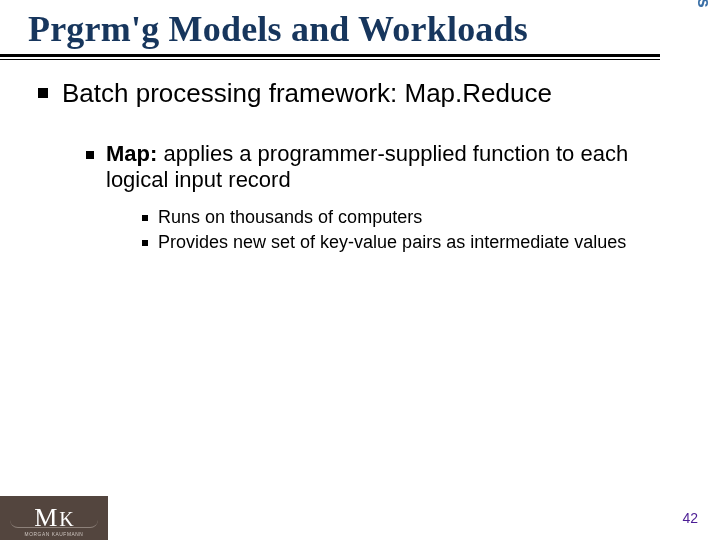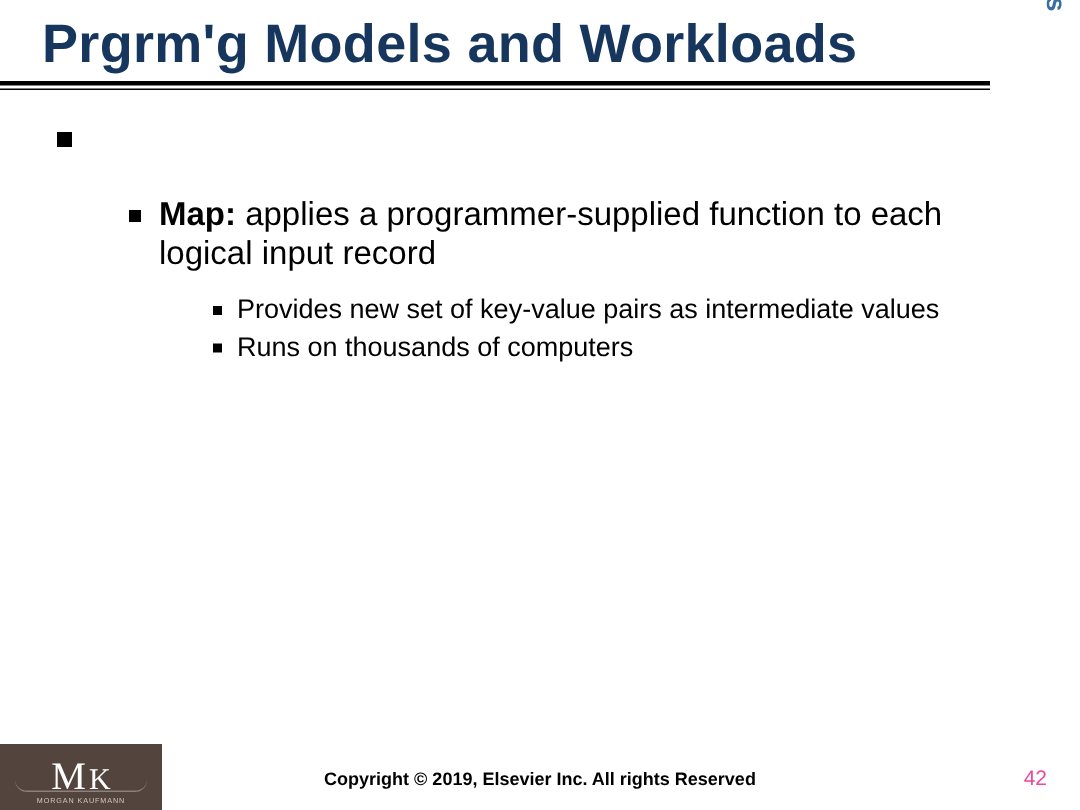--- a/index.html
+++ b/index.html
@@ -1,20 +1,20 @@
 <!DOCTYPE html>
 <html><head>
 <meta charset="utf-8">
 <style>
   * { box-sizing: border-box; margin: 0; padding: 0; }
   html, body { width: 720px; height: 540px; font-family: Arial, Helvetica, sans-serif; background: #fff; overflow: hidden; }
   .slide { position: relative; width: 720px; height: 540px; }
 
   
-  .title-wrap { position: absolute; top: 8px; left: 28px; right: 64px; }
+  .title-wrap { position: absolute; top: 8px; left: 28px; right: 64px; font-family: Liberation Serif, serif; }
   .title { color: #17365D; font-size: 36px; font-weight: bold; letter-spacing: 0.2px; }
   .rule { position: absolute; top: 54px; left: 0; right: 60px; height: 4px; }
   .rule .thick { position: absolute; top: 0; left: 0; right: 0; height: 3px; background: #000; }
   .rule .thin  { position: absolute; top: 5px; left: 0; right: 0; height: 1px; background: #000; }
 
   
   .sidebar {
     position: absolute;
     top: 0; right: 0; width: 46px; height: 420px;
     background: #fff;
@@ -67,21 +67,21 @@
     position: absolute; left: 10px; right: 10px; bottom: 12px; height: 8px;
     border-bottom: 1px solid #8d817a; border-radius: 0 0 40px 40px;
   }
 
   .copyright {
     position: absolute; left: 0; right: 0; bottom: 14px;
     text-align: center; font-size: 12px; font-weight: bold; color: #000;
   }
   .pagenum {
     position: absolute; right: 22px; bottom: 14px;
-    font-size: 14px; color: #ec4899;
+    font-size: 14px; color: #4c1d95;
   }
 </style>
 </head>
 <body>
 
 <div class="slide">
 
   <div class="title-wrap">
     <div class="title">Prgrm'g Models and Workloads</div>
   </div>
@@ -94,51 +94,51 @@
   <div class="side-rule">
   </div>
   <div class="sidebar">
     <div class="sidebar-text">Programming Models and Workloads for WSCs</div>
   </div>
 
   <div class="body">
 
     <div class="lvl1">
       <div class="b"></div>
+      <div class="t">Batch processing framework:  Map.Reduce</div>
     </div>
 
     <div class="gap12"></div>
 
     <div class="lvl2">
       <div class="b"></div>
       <div class="t">
         <strong>Map:</strong><span> applies a programmer-supplied function to each logical input record</span>
       </div>
     </div>
 
     <div class="lvl3">
       <div class="b"></div>
-      <div class="t">Provides new set of key-value pairs as intermediate values</div>
+      <div class="t">Runs on thousands of computers</div>
     </div>
     <div class="lvl3">
       <div class="b"></div>
-      <div class="t">Runs on thousands of computers</div>
+      <div class="t">Provides new set of key-value pairs as intermediate values</div>
     </div>
 
     <div class="gap12"></div>
 
 
   </div>
 
   <div class="footer">
     <div class="logo">
       <div class="mk">
         <span class="m">M</span>
         <span class="k">K</span>
       </div>
       <div class="arc"></div>
       <div class="sub">MORGAN KAUFMANN</div>
     </div>
-    <div class="copyright">Copyright © 2019, Elsevier Inc. All rights Reserved</div>
     <div class="pagenum">42</div>
   </div>
 
 </div>
 
 </body></html>

